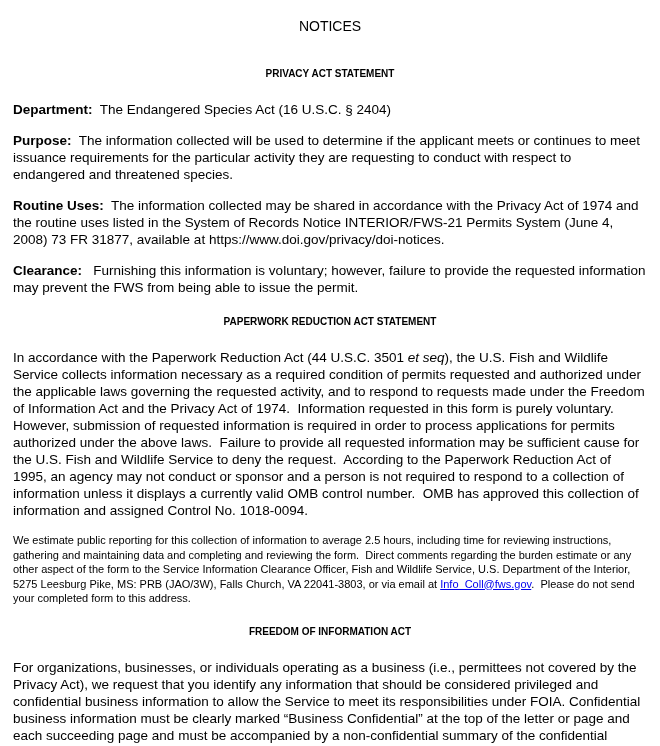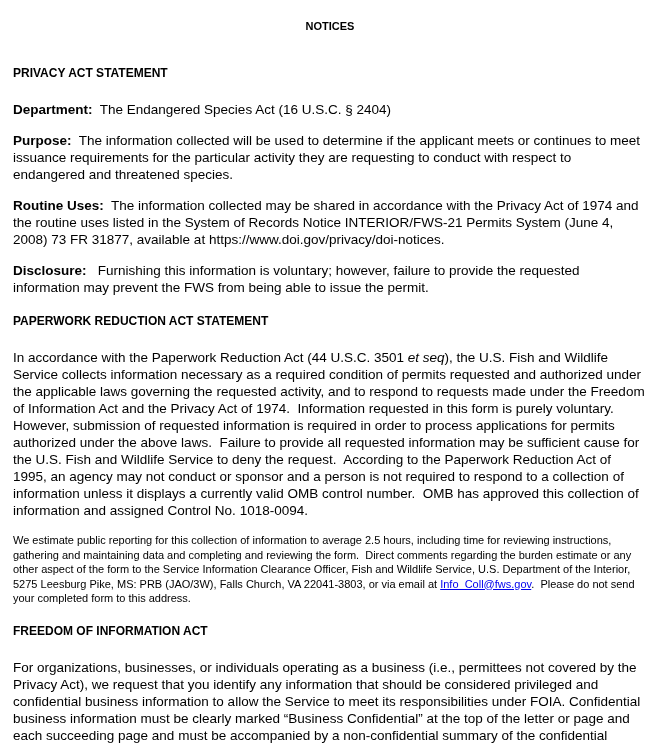--- a/index.html
+++ b/index.html
@@ -12,29 +12,29 @@
     min-height: 746px;
     box-sizing: border-box;
     padding: 8px 13px 10px 13px;
     background: #ffffff;
     color: #000000;
     font-family: "Liberation Sans", sans-serif;
     font-size: 13.5px;
     line-height: 17px;
   }
   .doc-title {
-    font-size: 11px;
-    font-weight: bold;
+    font-size: 14px;
+    font-weight: normal;
     text-align: center;
     margin: 10px 0 0 0;
   }
   .section-heading {
-    font-size: 12px;
+    font-size: 10px;
     font-weight: bold;
-    text-align: left;
+    text-align: center;
     margin: 17px 0 19px 0;
   }
   .section-heading.first {
     margin-top: 30px;
   }
   .para {
     margin: 14px 0;
     white-space: pre-wrap;
   }
   .para .lead {
@@ -62,21 +62,21 @@
   <h1 class="doc-title">NOTICES</h1>
 
   <h2 class="section-heading first">PRIVACY ACT STATEMENT</h2>
 
   <p class="para"><span class="lead">Department:</span><span>  The Endangered Species Act (16 U.S.C. § 2404)</span></p>
 
   <p class="para"><span class="lead">Purpose:</span><span>  The information collected will be used to determine if the applicant meets or continues to meet issuance requirements for the particular activity they are requesting to conduct with respect to endangered and threatened species.</span></p>
 
   <p class="para"><span class="lead">Routine Uses:</span><span>  The information collected may be shared in accordance with the Privacy Act of 1974 and the routine uses listed in the System of Records Notice INTERIOR/FWS-21 Permits System (June 4, 2008) 73 FR 31877, available at https://www.doi.gov/privacy/doi-notices.</span></p>
 
-  <p class="para"><span class="lead">Disclosure:</span><span>   Furnishing this information is voluntary; however, failure to provide the requested information may prevent the FWS from being able to issue the permit.</span></p>
+  <p class="para"><span class="lead">Clearance:</span><span>   Furnishing this information is voluntary; however, failure to provide the requested information may prevent the FWS from being able to issue the permit.</span></p>
 
   <h2 class="section-heading">PAPERWORK REDUCTION ACT STATEMENT</h2>
 
   <p class="para"><span>In accordance with the Paperwork Reduction Act (44 U.S.C. 3501 </span><span class="ital">et seq</span><span>), the U.S. Fish and Wildlife Service collects information necessary as a required condition of permits requested and authorized under the applicable laws governing the requested activity, and to respond to requests made under the Freedom of Information Act and the Privacy Act of 1974.  Information requested in this form is purely voluntary.  However, submission of requested information is required in order to process applications for permits authorized under the above laws.  Failure to provide all requested information may be sufficient cause for the U.S. Fish and Wildlife Service to deny the request.  According to the Paperwork Reduction Act of 1995, an agency may not conduct or sponsor and a person is not required to respond to a collection of information unless it displays a currently valid OMB control number.  OMB has approved this collection of information and assigned Control No. 1018-0094.</span></p>
 
 
   <p class="para small"><span>We estimate public reporting for this collection of information to average 2.5 hours, including time for reviewing instructions, gathering and maintaining data and completing and reviewing the form.  Direct comments regarding the burden estimate or any other aspect of the form to the Service Information Clearance Officer, Fish and Wildlife Service, U.S. Department of the Interior, 5275 Leesburg Pike, MS: PRB (JAO/3W), Falls Church, VA 22041-3803, or via email at </span><a class="email-link" href="#">Info_Coll@fws.gov</a><span>.  Please do not send your completed form to this address.</span></p>
 
   <h2 class="section-heading">FREEDOM OF INFORMATION ACT</h2>
 

